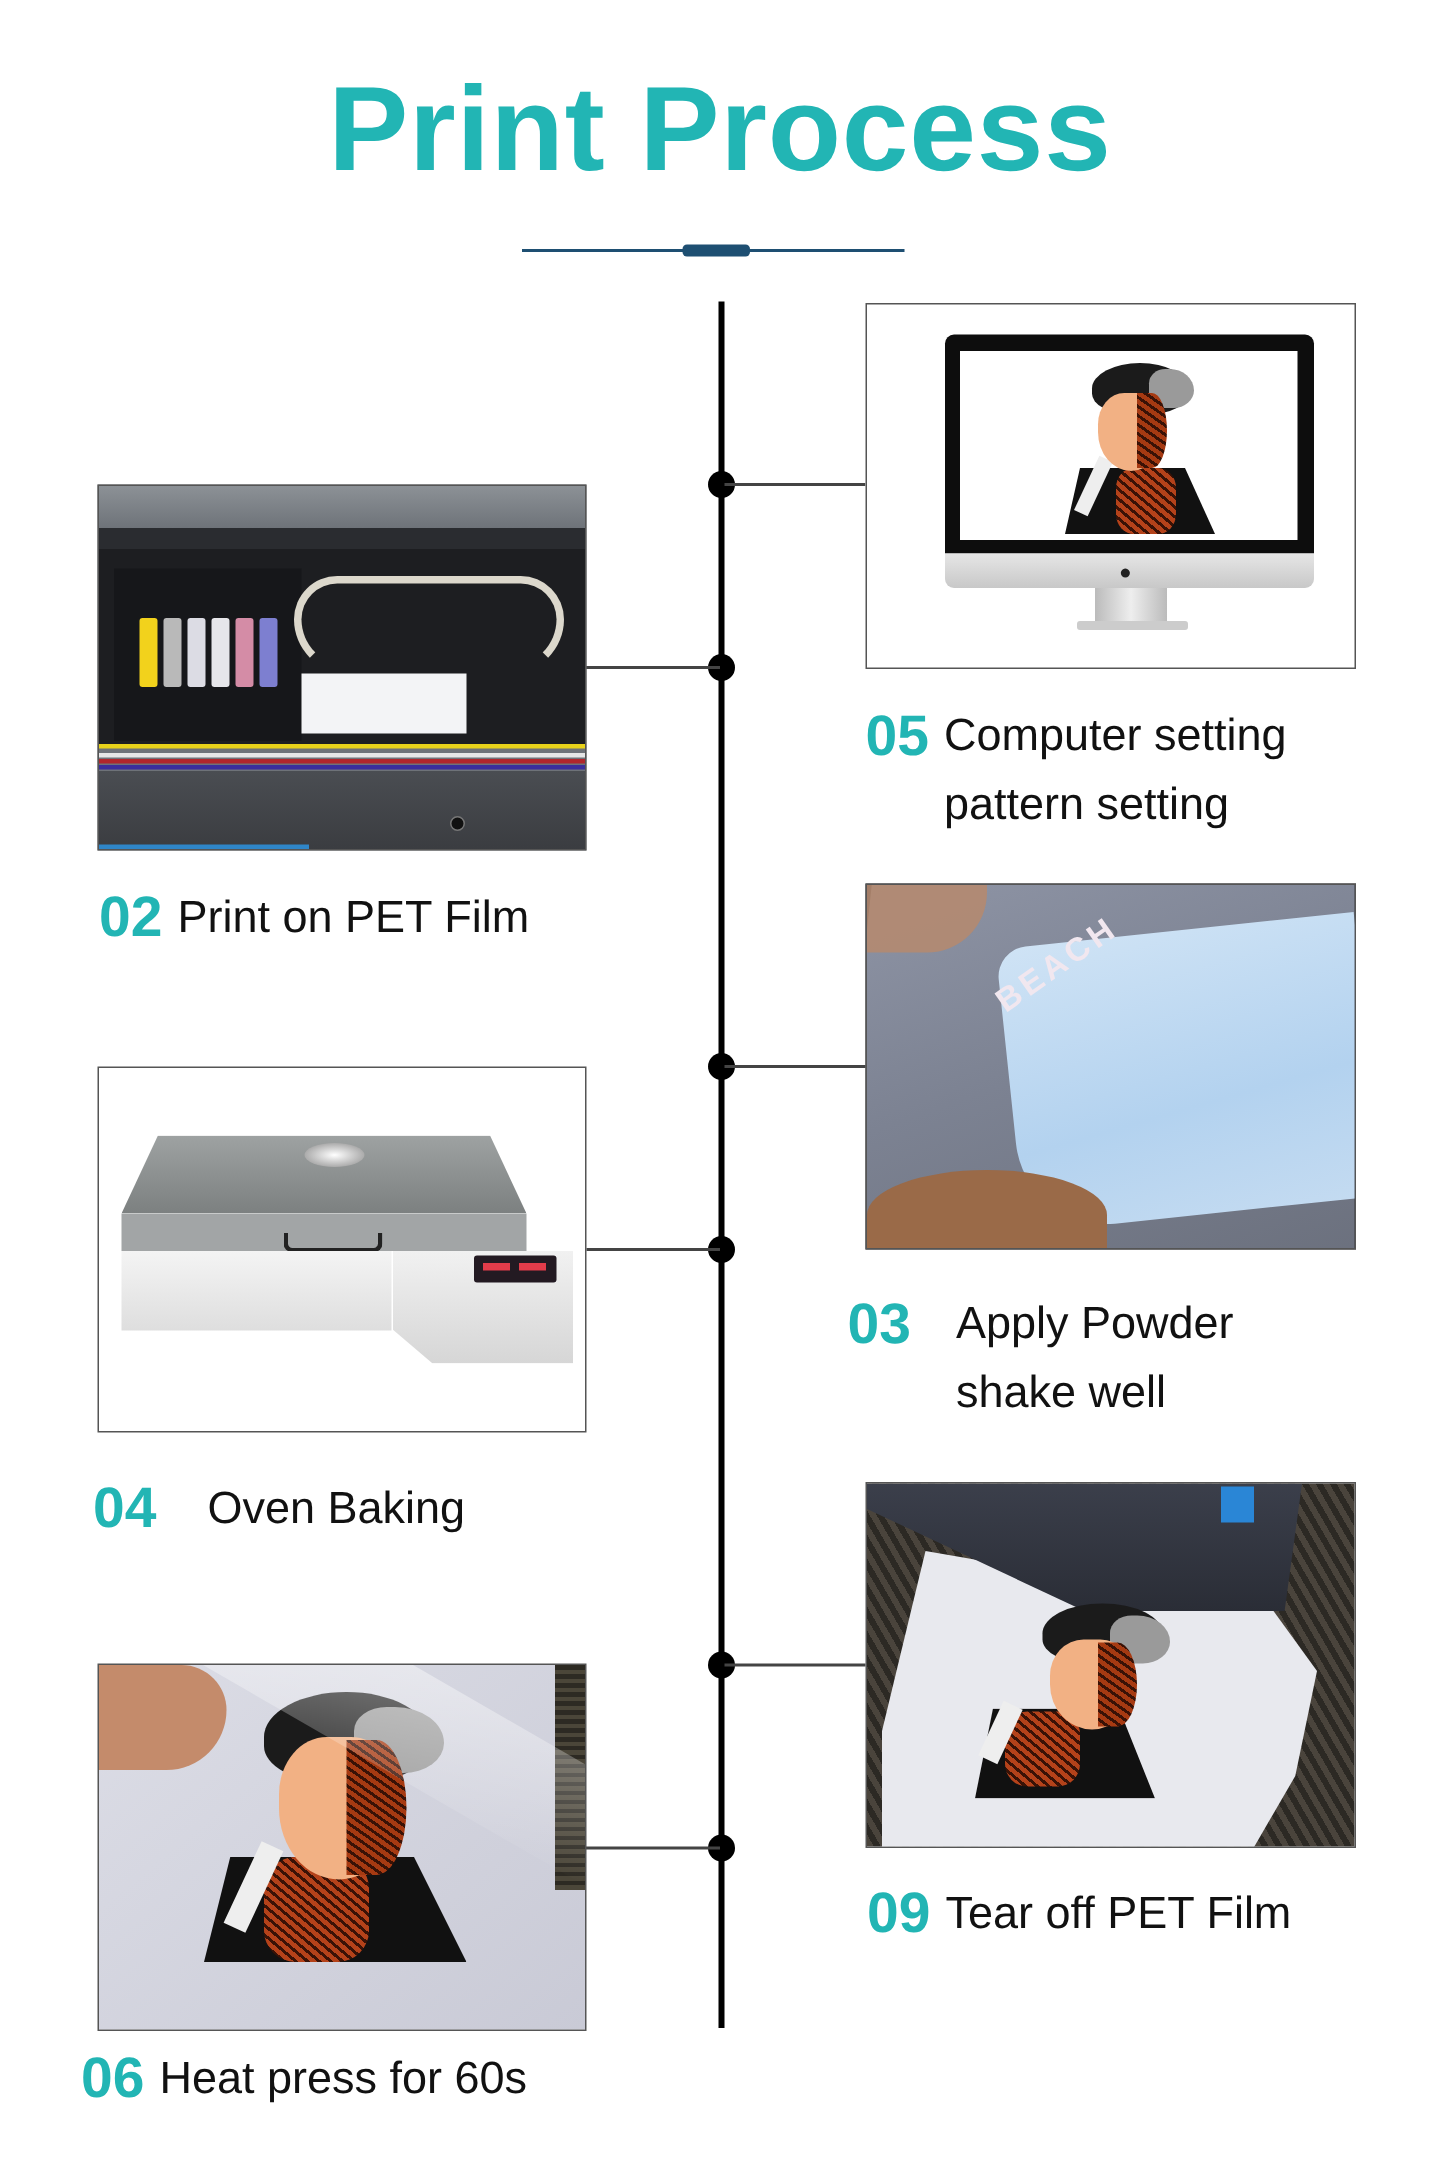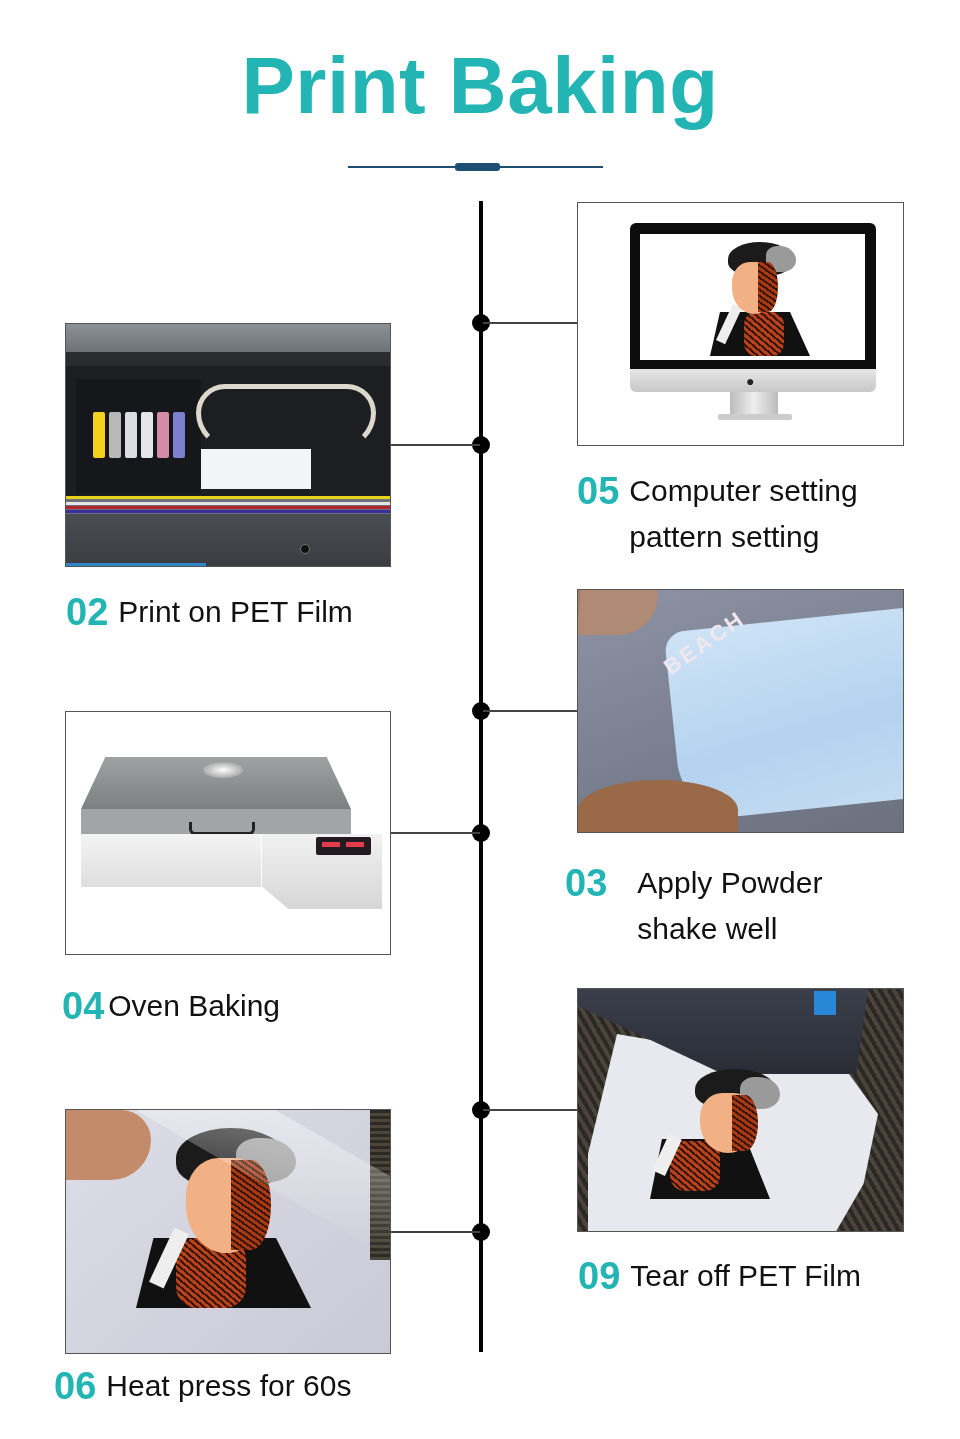--- a/index.html
+++ b/index.html
@@ -79,21 +79,21 @@
 
   
   .p6 { left:65px; top:1109px; width:326px; height:245px; background:linear-gradient(140deg,#dcdde6,#c9cad6); }
   .p6-edge { position:absolute; right:0; top:0; width:20px; height:150px; background:repeating-linear-gradient(0deg,#4b4639 0 3px,#2d2a23 3px 6px); }
   .p6-hand { position:absolute; left:0; top:0; width:85px; height:70px; background:#c48b6b; border-radius:0 30px 40px 0; }
   .p6-gloss { position:absolute; left:40px; top:0; width:320px; height:70px; background:linear-gradient(160deg,rgba(255,255,255,0.6),rgba(255,255,255,0)); transform:rotate(30deg); }
 </style>
 </head>
 <body>
 
-<div class="title">Print Baking</div>
+<div class="title">Print Process</div>
 <div class="divider-line"></div>
 <div class="divider-pill"></div>
 
 <div class="timeline"></div>
 
 <div class="dot" style="left:472px;top:314px;"></div>
 <div class="conn" style="left:483px;top:322px;width:94px;"></div>
 <div class="photo p1">
   <div class="imac-bezel"></div>
   <div class="imac-screen">
@@ -164,21 +164,21 @@
   <div class="oven-lidfront"></div>
   <div class="oven-handle"></div>
   <div class="oven-body"></div>
   <div class="oven-box"></div>
   <div class="oven-panel">
     <div class="oven-led" style="left:6px;"></div>
     <div class="oven-led" style="left:30px;"></div>
   </div>
 </div>
 <div class="step-label" style="left:62px;top:983px;">
-  <span class="step-num" style="margin-right:4px;">04</span><span class="step-text">Oven Baking</span>
+  <span class="step-num" style="margin-right:34px;">04</span><span class="step-text">Oven Baking</span>
 </div>
 
 <div class="dot" style="left:472px;top:1101px;"></div>
 <div class="conn" style="left:483px;top:1109px;width:94px;"></div>
 <div class="photo p5">
   <div class="tshirt"></div>
   <div class="press-plate"></div>
   <div class="press-label"></div>
   <div class="toon" style="left:72px;top:80px;width:150px;height:135px;">
     <div class="suit" style="left:0;top:70px;width:120px;height:60px;"></div>

